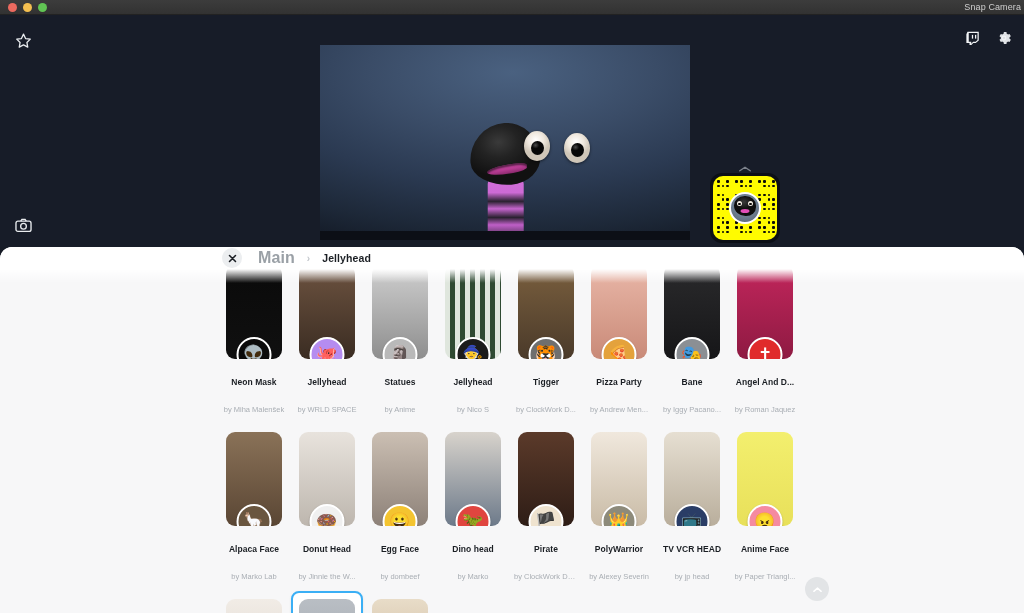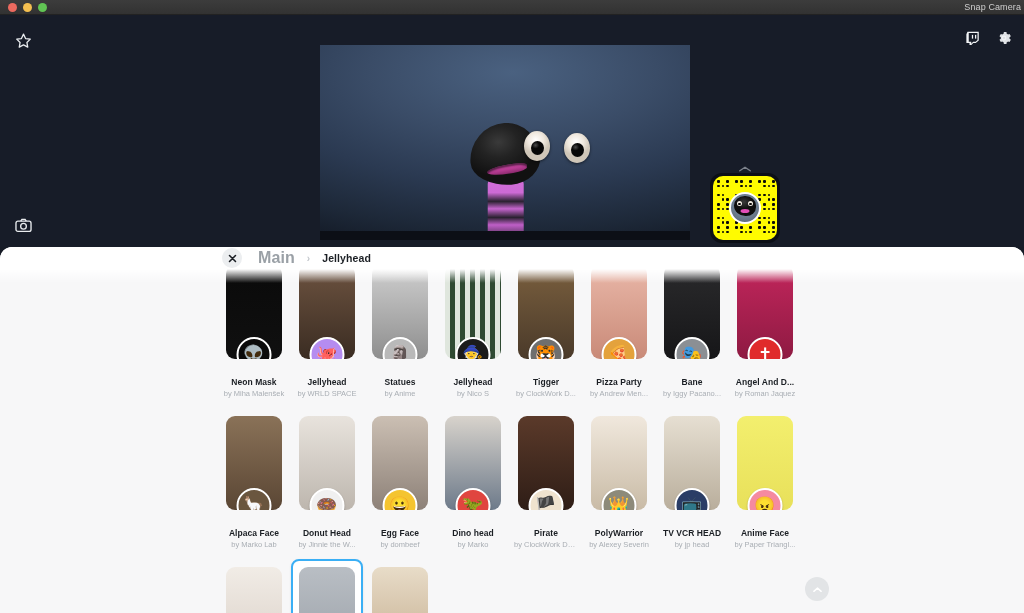--- a/index.html
+++ b/index.html
@@ -234,21 +234,21 @@
     display: flex; align-items: center; justify-content: center;
     font-size: 17px; line-height: 1;
   }
   .tile-label {
     margin-top: 18px;
     font-size: 8.5px; font-weight: bold; color: #1b1f24;
     white-space: nowrap; overflow: hidden; text-overflow: ellipsis;
     letter-spacing: .05px;
   }
   .tile-author {
-    margin-top: 2px;
+    margin-top: 18px;
     font-size: 7.5px; color: #a9aeb4;
     white-space: nowrap; overflow: hidden; text-overflow: ellipsis;
   }
 
   .scroll-top {
     position: absolute; right: 195px; bottom: 12px;
     width: 24px; height: 24px; border-radius: 50%;
     background: #e2e4e6;
     display: flex; align-items: center; justify-content: center;
     cursor: pointer; z-index: 6;

